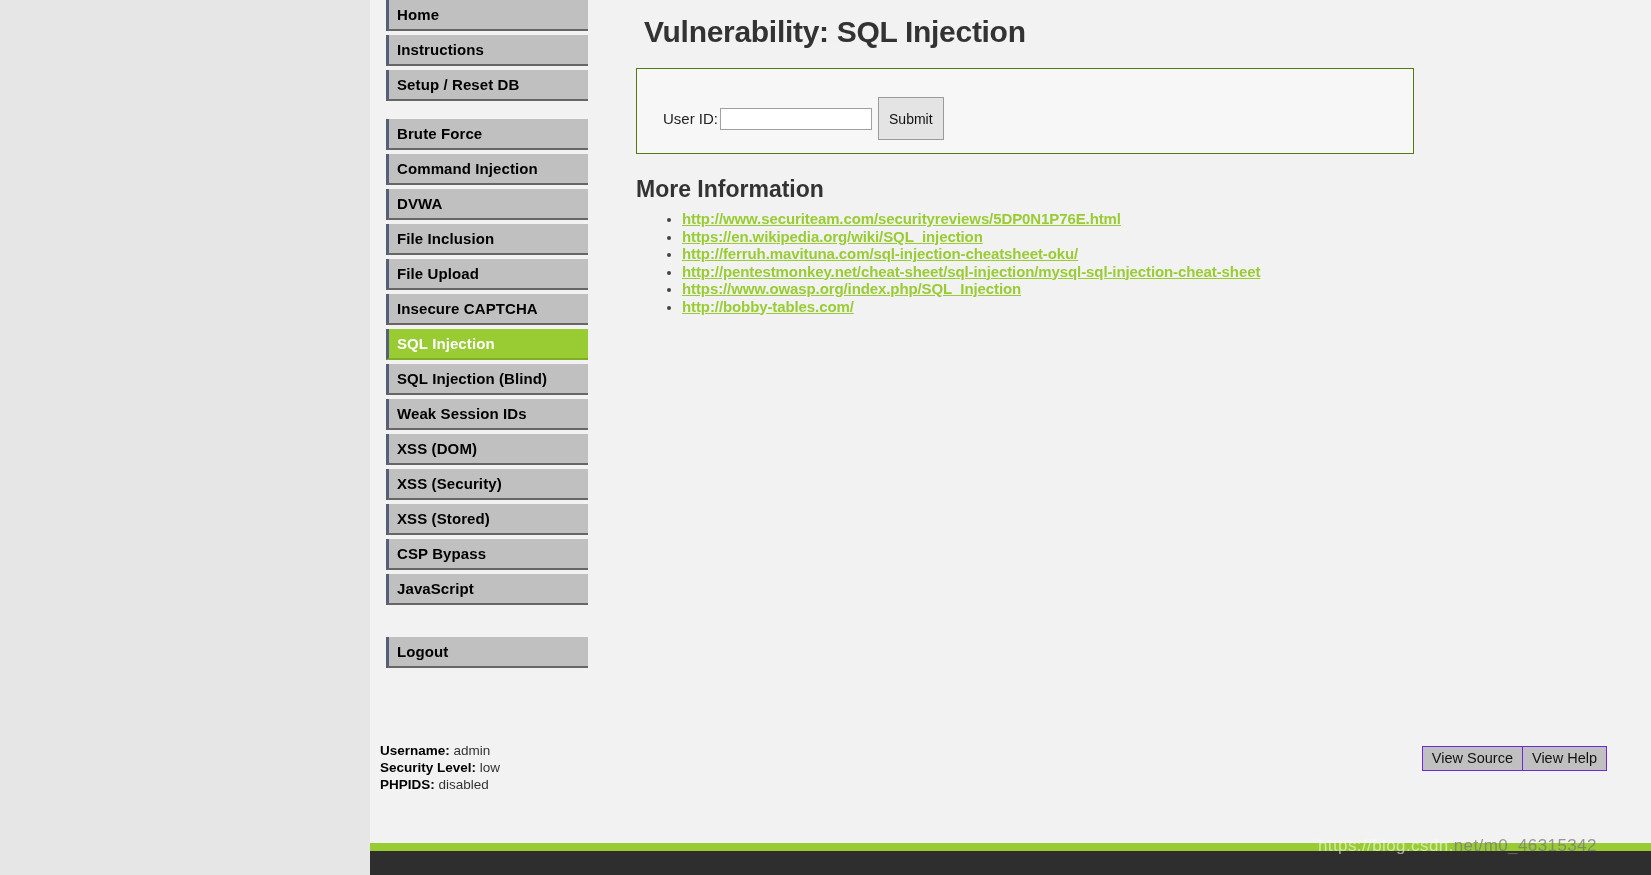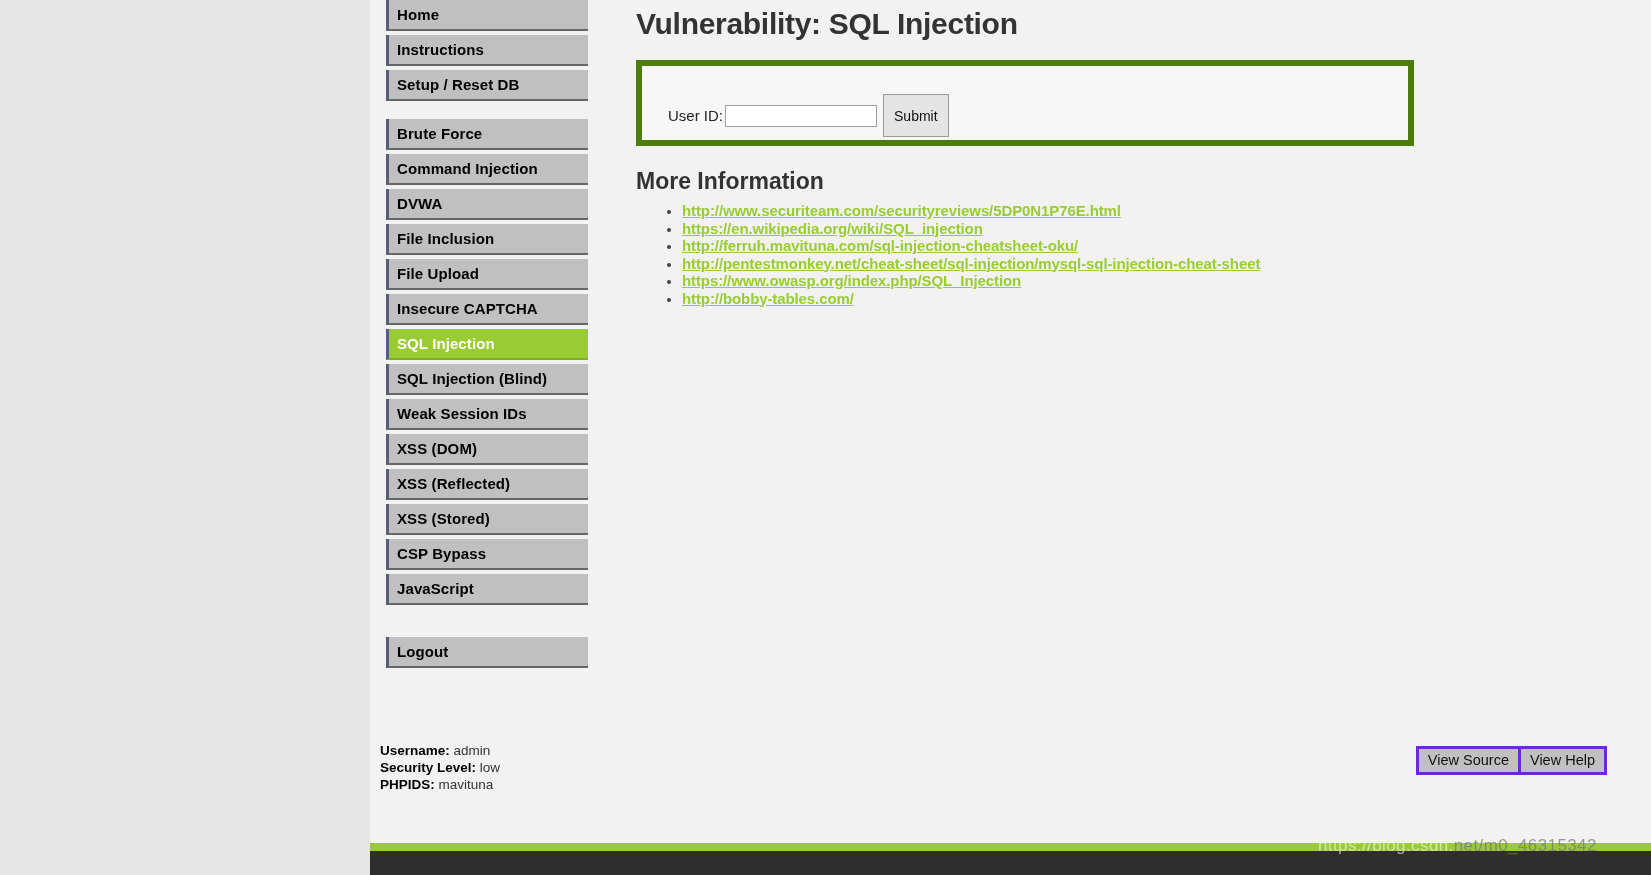--- a/index.html
+++ b/index.html
@@ -74,28 +74,28 @@
   
   #main {
     position: absolute;
     left: 266px; top: 0;
     width: 800px;
   }
   #page-title {
     font-size: 30px;
     font-weight: bold;
     color: #333;
-    margin: 0;
+    margin: 8px;
     line-height: 32px;
     letter-spacing: -.3px;
     padding-top: 8px;
   }
   #vuln-box {
     margin-top: 20px;
-    border: 6px solid #4d7c0f;
+    border: 1px solid #4d7c0f;
     background: #f7f7f7;
     width: 778px;
     height: 86px;
     position: relative;
   }
   #form-row {
     position: absolute;
     left: 26px; top: 28px;
     display: flex;
     align-items: center;
@@ -152,21 +152,21 @@
 
   
   #source-buttons {
     position: absolute;
     right: 44px;
     top: 746px;
     display: flex;
   }
   .src-btn {
     background: #c0c0c0;
-    border: 3px solid #6d28d9;
+    border: 1px solid #6d28d9;
     color: #111;
     font-size: 14.5px;
     padding: 3px 9px 4px 9px;
     cursor: pointer;
     font-family: "Liberation Sans", sans-serif;
   }
   .src-btn + .src-btn { border-left: none; }
 
   
   #footer-green {
@@ -214,21 +214,21 @@
           <a class="menu-item">Brute Force</a>
           <a class="menu-item">Command Injection</a>
           <a class="menu-item">DVWA</a>
           <a class="menu-item">File Inclusion</a>
           <a class="menu-item">File Upload</a>
           <a class="menu-item">Insecure CAPTCHA</a>
           <a class="menu-item selected">SQL Injection</a>
           <a class="menu-item">SQL Injection (Blind)</a>
           <a class="menu-item">Weak Session IDs</a>
           <a class="menu-item">XSS (DOM)</a>
-          <a class="menu-item">XSS (Reflected)</a>
+          <a class="menu-item">XSS (Security)</a>
           <a class="menu-item">XSS (Stored)</a>
           <a class="menu-item">CSP Bypass</a>
           <a class="menu-item">JavaScript</a>
         </div>
 
 
         <div class="menu-group logout">
           <a class="menu-item">Logout</a>
         </div>
 
@@ -238,21 +238,21 @@
         <div>
           <b>Username:</b>
           <span>admin</span>
         </div>
         <div>
           <b>Security Level:</b>
           <span>low</span>
         </div>
         <div>
           <b>PHPIDS:</b>
-          <span>mavituna</span>
+          <span>disabled</span>
         </div>
       </div>
 
       <main id="main">
 
         <h1 id="page-title">Vulnerability: SQL Injection</h1>
 
         <section id="vuln-box">
           <form id="form-row">
             <label for="user-id-input">User ID:</label>

